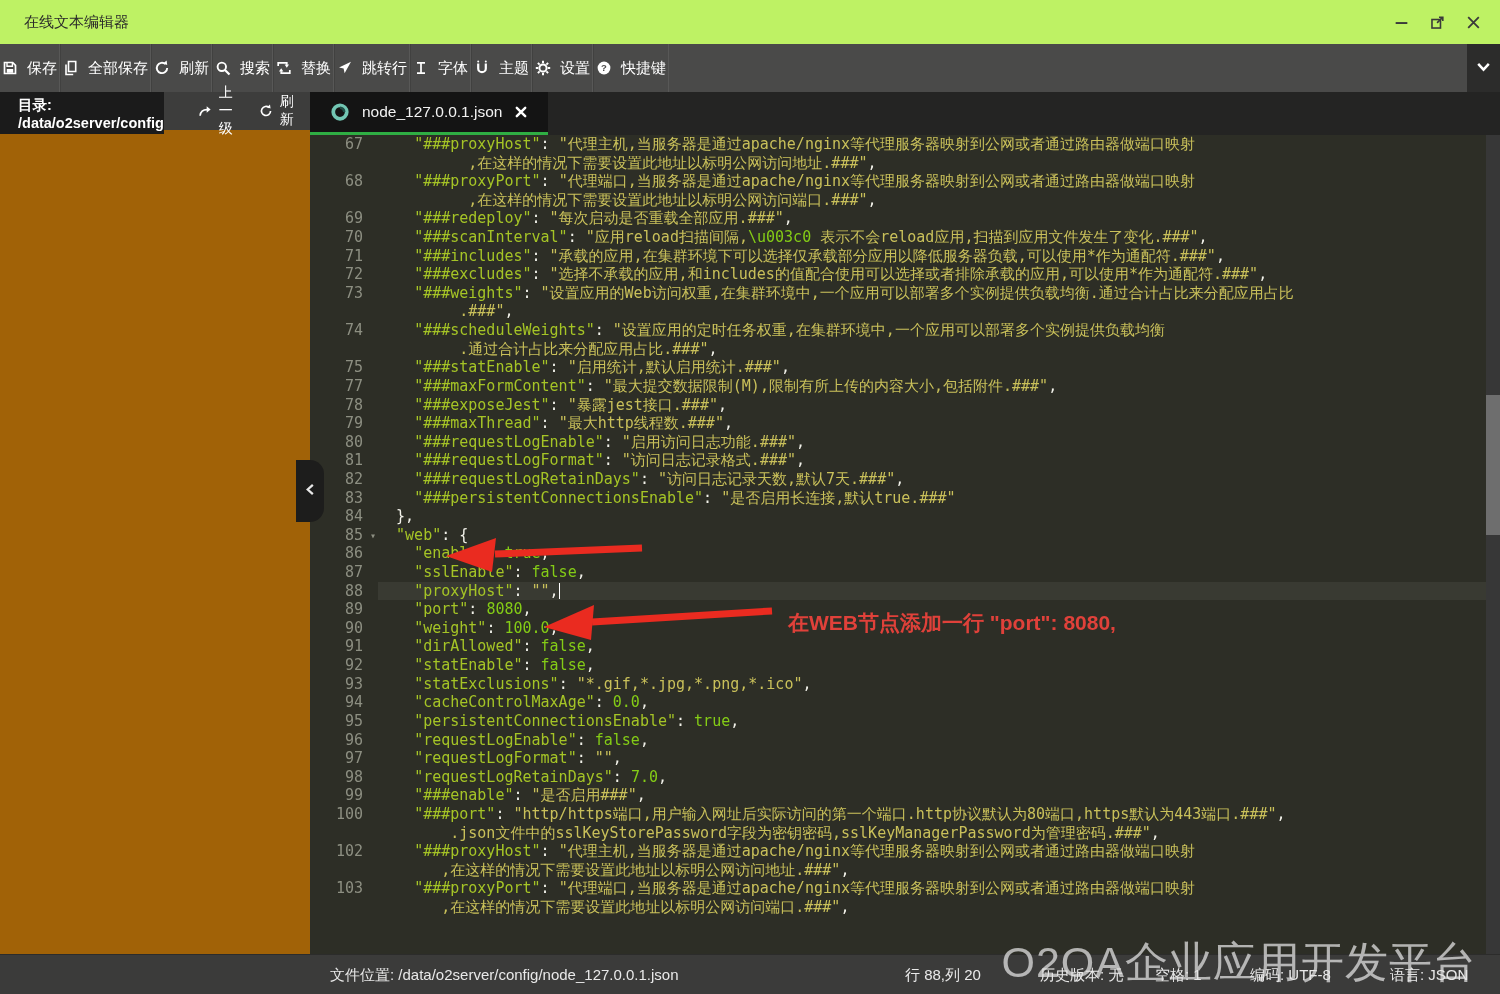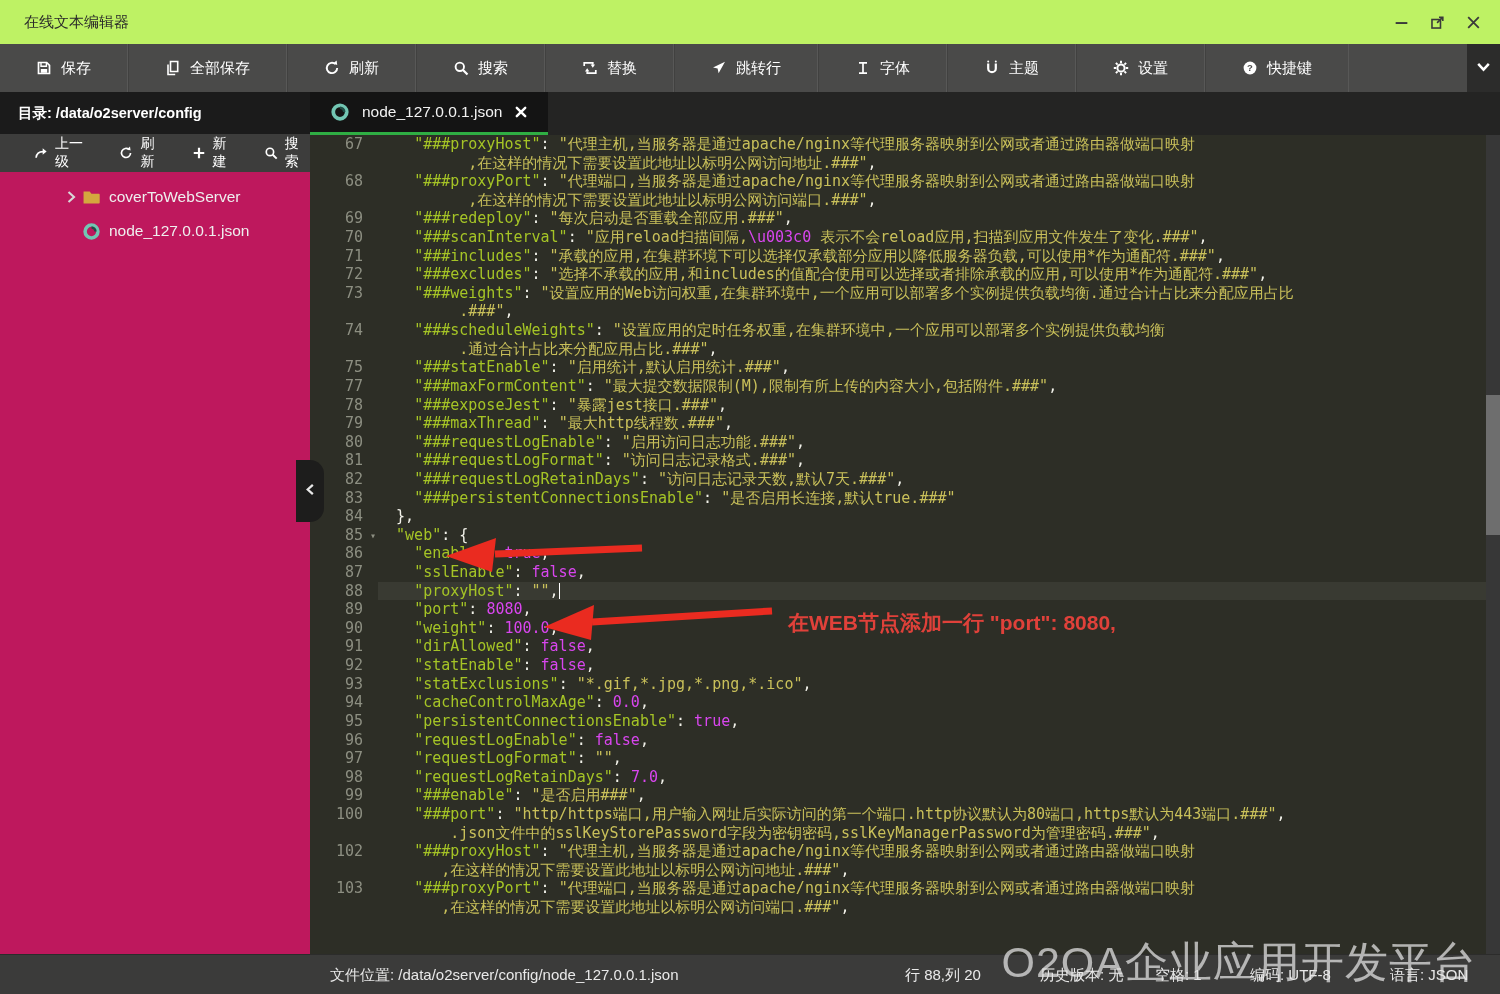--- a/index.html
+++ b/index.html
@@ -10,32 +10,32 @@
   
   .titlebar { height:44px; background:#bef264; display:flex; align-items:center; }
   .titlebar .title { margin-left:24px; font-size:15px; color:#2b2b2b; }
   .win-controls { margin-left:auto; display:flex; align-items:center; gap:14px; padding-right:16px; }
   .win-btn { width:22px; height:22px; color:#3a3a3a; display:inline-flex; align-items:center; justify-content:center; cursor:pointer; }
   .win-btn svg { width:17px; height:17px; }
 
   
   .toolbar { position:relative; height:48px; background:#4a4a49; display:flex; }
   #toolbar-buttons { display:flex; height:100%; }
-  .tb-btn { display:flex; align-items:center; gap:9px; padding:0 36px; color:#fff;
+  .tb-btn { display:flex; align-items:center; gap:9px; padding:0 2px; color:#fff;
     font-size:15px; border-right:1px solid #585857; border-left:1px solid #414140; cursor:pointer; }
   .tb-btn:first-child { border-left:none; }
   .tb-btn svg { width:16px; height:16px; color:#fff; }
   .tb-collapse { position:absolute; right:0; top:0; width:33px; height:48px; background:#2c2c2b;
     display:flex; align-items:center; justify-content:center; color:#fff; cursor:pointer; }
   .tb-collapse svg { width:17px; height:17px; }
 
   
   .main { position:relative; display:flex; height:862px; }
 
-  .sidebar { width:310px; flex:none; background:#be185d; display:flex; flex-direction:column; }
+  .sidebar { width:310px; flex:none; background:#a16207; display:flex; flex-direction:row; }
   .dir-header { height:42px; background:#1b1b1b; color:#fff; font-size:14.5px; font-weight:600;
     display:flex; align-items:center; padding-left:18px; }
   .side-tools { height:38px; background:#3d3d3c; display:flex; align-items:center; gap:26px; padding-left:34px; }
   .side-tool { display:flex; align-items:center; gap:7px; color:#fff; font-size:14px; cursor:pointer; }
   .side-tool svg { width:14px; height:14px; color:#fff; }
   .tree { flex:1; padding-top:8px;padding-left:43px; }
   .tree-row { display:flex; align-items:center; height:34px; color:#efefef; font-size:15.5px; cursor:pointer; }
   .tree-row .twisty { width:16px; height:16px; margin-left:20px; color:#d8d8d8; flex:none; }
   .tree-row .twisty.empty { visibility:hidden; }
   .tree-row .t-icon { width:19px; height:19px; margin:0 8px 0 3px; flex:none; }
@@ -54,21 +54,21 @@
   .code { position:absolute; top:43px; left:0; right:0; bottom:0; overflow:hidden;
     font-family:"DejaVu Sans Mono", monospace; font-size:15px; }
   .crow { display:flex; height:18.62px; line-height:18.62px; white-space:pre; }
   .gutter { flex:none; width:68px; text-align:right; padding-right:15px; color:#8d8f82; position:relative; }
   .gutter .fold { position:absolute; right:2px; top:1px; font-size:10px; color:#8d8f82; cursor:pointer; }
   .ctext { flex:1; }
   .crow.active .ctext { background:rgba(255,255,255,0.06); }
   .tk-k { color:#a5c426; }
   .tk-s { color:#c9c05a; }
   .tk-p { color:#f2f2ea; }
-  .tk-c { color:#d946ef; }
+  .tk-c { color:#84cc16; }
   .caret { display:inline-block; width:0; border-left:1.6px solid #ffffff; height:16px; vertical-align:-3px; }
 
   .vscroll { position:absolute; top:43px; right:0; bottom:0; width:14px; background:#373737; }
   .vscroll .thumb { position:absolute; top:260px; left:0; width:14px; height:140px; background:#6e6e6e; }
 
   .arrows { position:absolute; left:0; top:0; width:100%; height:100%; pointer-events:none; z-index:6; }
   .annotation { position:absolute; left:478px; top:517px; z-index:7; color:#e0413a;
     font-size:21px; font-weight:700; pointer-events:none; white-space:nowrap; }
 
   .collapse-handle { position:absolute; left:296px; top:368px; width:28px; height:62px;

